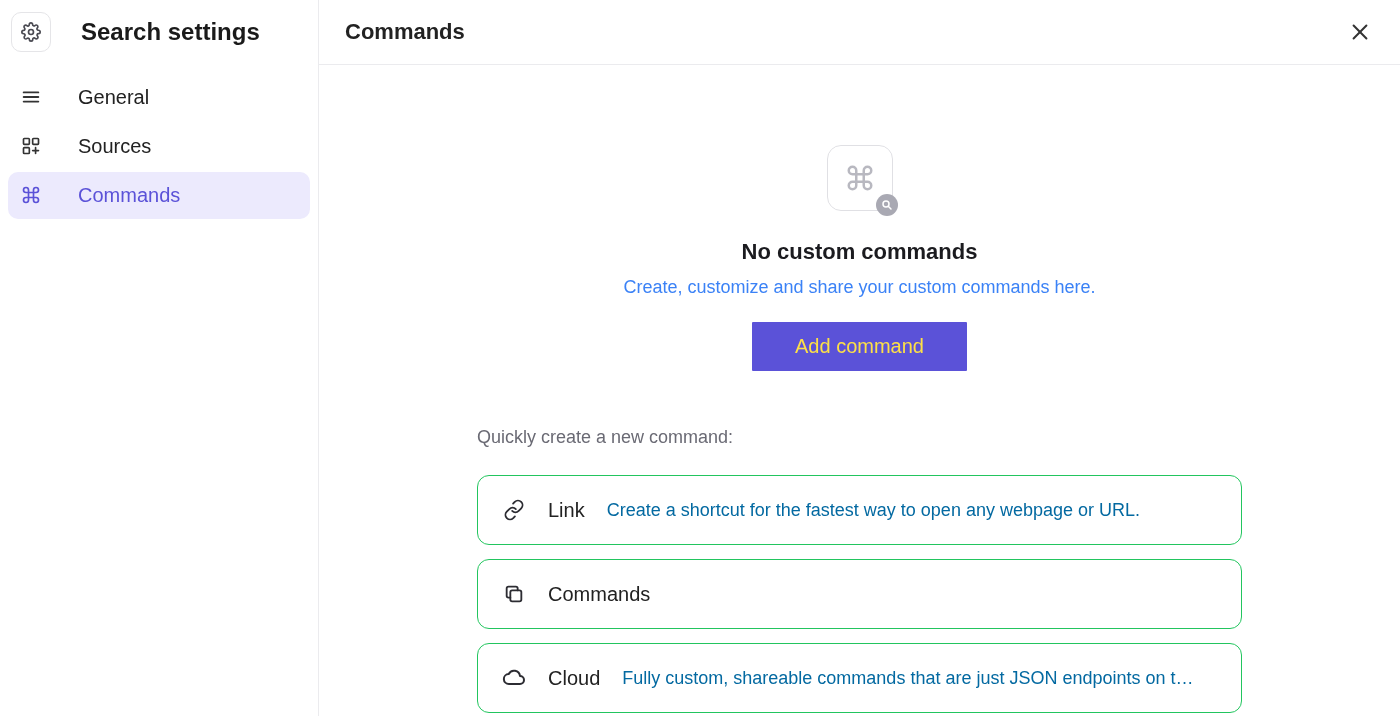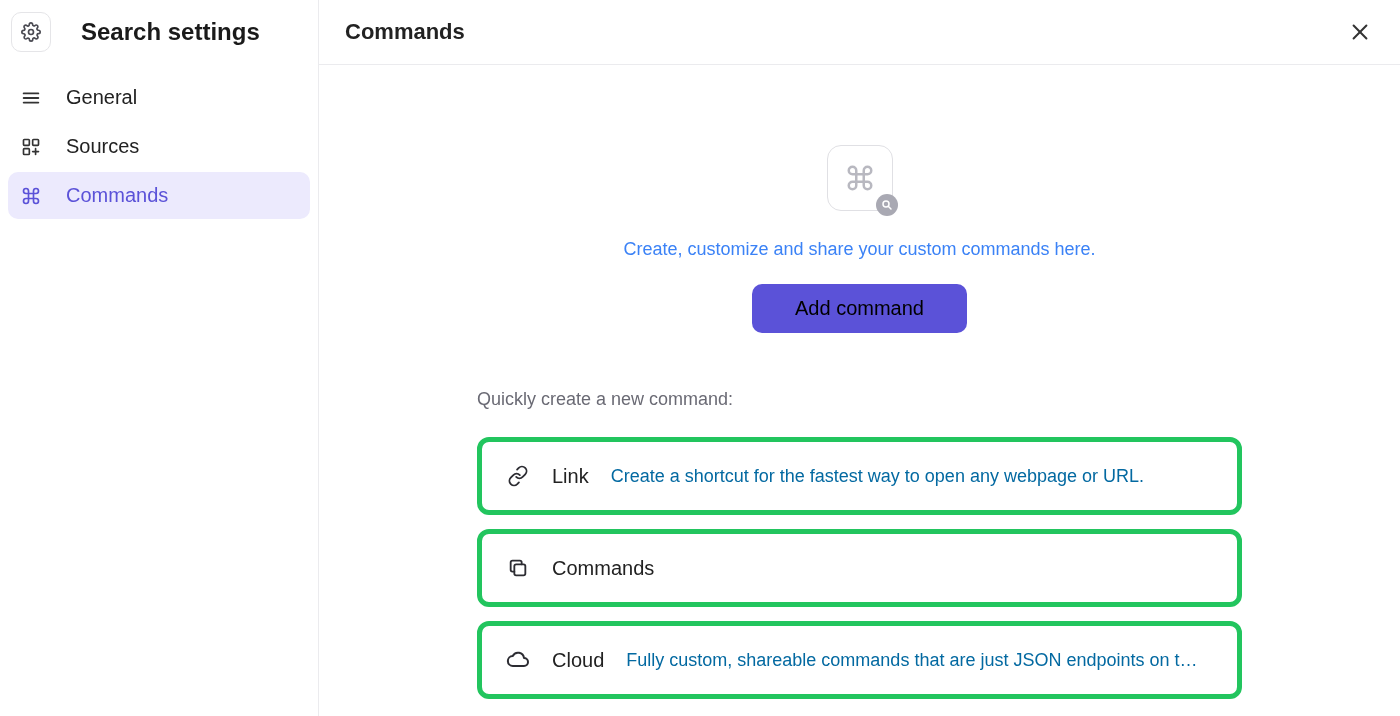--- a/index.html
+++ b/index.html
@@ -34,22 +34,22 @@
       justify-content: center;
       color: #4a4a52;
     }
     .sidebar-title {
       font-size: 24px;
       font-weight: 700;
       color: #1a1a1a;
     }
     .nav-item {
       display: flex;
-      align-items: flex-end;
-      gap: 24px;
+      align-items: flex-start;
+      gap: 36px;
       padding: 12px 12px;
       border-radius: 10px;
       font-size: 20px;
       font-weight: 500;
       color: #222;
       cursor: pointer;
       margin: 2px 0;
     }
     .nav-item .icon { width: 22px; height: 22px; display:flex; align-items:center; justify-content:center; color:#333; }
     .nav-item.active {
@@ -129,44 +129,44 @@
       color:#1b1b1f;
       margin-bottom: 12px;
     }
     .empty-sub {
       font-size: 18px;
       color:#3b82f6;
       margin-bottom: 24px;
     }
     .primary-btn {
       background: #5b52d8;
-      color:#000000;
+      color:#fde047;
       font-size: 20px;
       font-weight: 500;
       border:none;
-      border-radius: 10px;
+      border-radius: 1px;
       padding: 13px 43px;
       cursor:pointer;
     }
     .quick-section {
       width: 765px;
       margin-top: 56px;
     }
     .quick-title {
       font-size: 18px;
       color: #6a6a74;
       font-weight: 500;
       margin-bottom: 27px;
     }
     .quick-card {
       display:flex;
       align-items:center;
       gap: 22px;
       padding: 22px 24px;
-      border: 5px solid #22c55e;
+      border: 1px solid #22c55e;
       border-radius: 12px;
       margin-bottom: 14px;
       cursor:pointer;
       background:#fff;
     }
     .quick-card .card-icon {
       width:24px;
       height:24px;
       display:flex;
       align-items:center;
@@ -254,20 +254,21 @@
         <svg width="30" height="30" viewBox="0 0 24 24" fill="none" stroke="currentColor" stroke-width="2" stroke-linecap="round" stroke-linejoin="round">
           <path d="M18 3a3 3 0 0 0-3 3v12a3 3 0 1 0 3-3H6a3 3 0 1 0 3 3V6a3 3 0 1 0-3 3h12a3 3 0 0 0 0-6z"></path>
         </svg>
         <div class="empty-icon-badge">
           <svg width="12" height="12" viewBox="0 0 24 24" fill="none" stroke="currentColor" stroke-width="3" stroke-linecap="round">
               <circle cx="10" cy="10" r="6"></circle>
               <line x1="20" y1="20" x2="14.5" y2="14.5"></line>
             </svg>
         </div>
       </div>
+      <div class="empty-title">No custom commands</div>
       <div class="empty-sub">Create, customize and share your custom commands here.</div>
       <button class="primary-btn">Add command</button>
     </div>
 
     <div class="quick-section">
       <div class="quick-title">Quickly create a new command:</div>
 
       <div class="quick-card">
         <span class="card-icon">
           <svg width="22" height="22" viewBox="0 0 24 24" fill="none" stroke="currentColor" stroke-width="2" stroke-linecap="round" stroke-linejoin="round">

